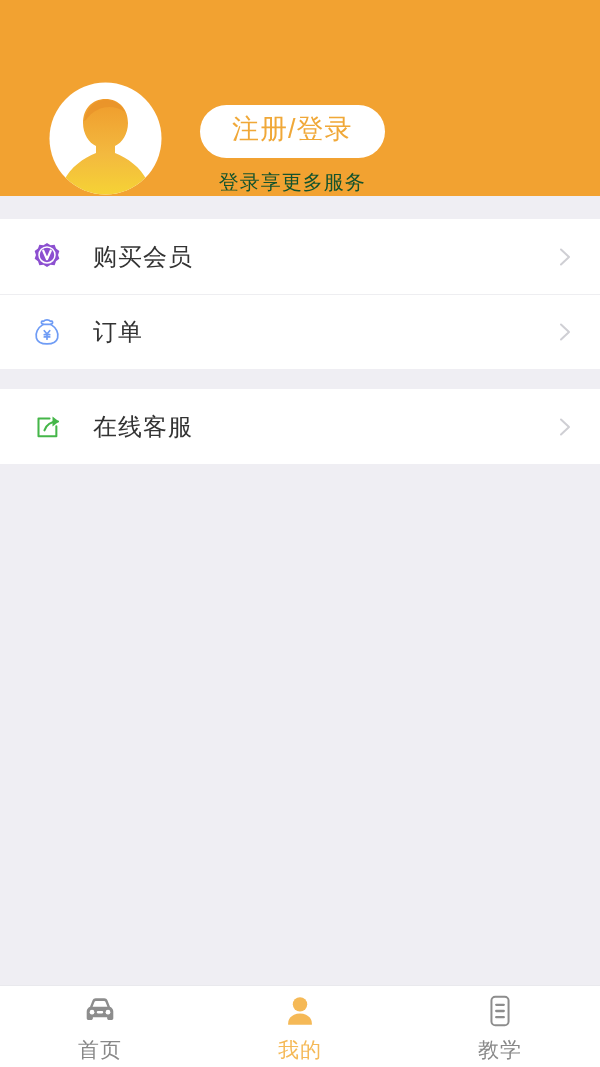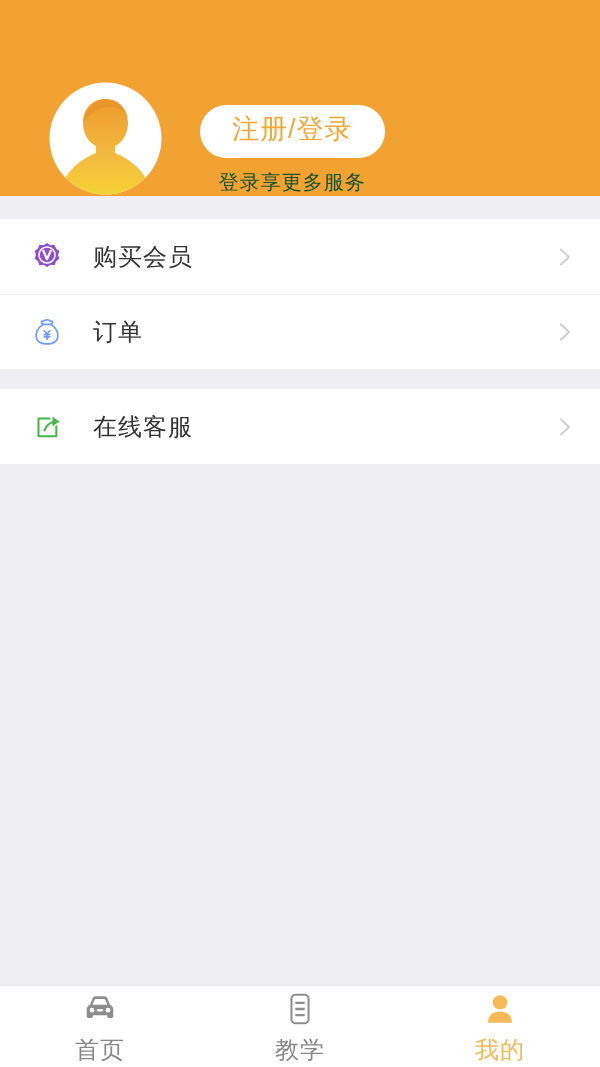--- a/index.html
+++ b/index.html
@@ -49,21 +49,21 @@
   
   .tabbar {
     height:82px; background:#ffffff; display:flex; flex-shrink:0;
     border-top:1px solid #e9e9ed;
   }
   .tab {
     flex:1; display:flex; flex-direction:column;
     align-items:center; justify-content:center; cursor:pointer; gap:4px;
   }
   .tab-icon { height:42px; display:flex; align-items:center; justify-content:center; }
-  .tab-label { font-size:24px; color:#888888; letter-spacing:1px; }
+  .tab-label { font-size:21px; color:#888888; letter-spacing:1px; }
   .tab.active .tab-label { color:#f5b957; }
 </style>
 </head>
 <body>
 
 <div class="screen">
 
   <div class="header">
 
     <div class="avatar">
@@ -164,34 +164,34 @@
           <path fill="#ffffff" d="M16.2 10.4 C16.4 9.8 17 9.4 17.6 9.4 L26.4 9.4 C27 9.4 27.6 9.8 27.8 10.4 L29.8 15.6 L14.2 15.6 Z"></path>
           <circle cx="13.6" cy="21.3" r="2.5" fill="#ffffff"></circle>
           <circle cx="30.4" cy="21.3" r="2.5" fill="#ffffff"></circle>
           <rect x="18.6" y="20.1" width="6.8" height="2.4" rx="1.2" fill="#ffffff"></rect>
         </svg>
       </span>
       <span class="tab-label">首页</span>
     </div>
 
 
+    <div class="tab active">
+      <span class="tab-icon">
+        <svg viewBox="0 0 44 40" width="42" height="38">
+          <circle cx="22" cy="13" r="7.6" fill="#f5b957"></circle>
+          <path fill="#f5b957" d="M22 22.5 C14.6 22.5 9.5 27.2 9.5 33.2 L9.5 34.5 L34.5 34.5 L34.5 33.2 C34.5 27.2 29.4 22.5 22 22.5 Z"></path>
+        </svg>
+      </span>
+      <span class="tab-label">我的</span>
+    </div>
+
     <div class="tab">
       <span class="tab-icon">
         <svg viewBox="0 0 44 40" width="42" height="38" fill="none" stroke="#8d8d8d" stroke-width="2.1" stroke-linecap="round" stroke-linejoin="round">
           <rect x="13" y="5" width="18" height="30" rx="4"></rect>
           <path d="M18 13.5 L26 13.5 M18 20 L26 20 M18 26.5 L26 26.5" stroke-width="2.4"></path>
         </svg>
       </span>
       <span class="tab-label">教学</span>
     </div>
-
-    <div class="tab active">
-      <span class="tab-icon">
-        <svg viewBox="0 0 44 40" width="42" height="38">
-          <circle cx="22" cy="13" r="7.6" fill="#f5b957"></circle>
-          <path fill="#f5b957" d="M22 22.5 C14.6 22.5 9.5 27.2 9.5 33.2 L9.5 34.5 L34.5 34.5 L34.5 33.2 C34.5 27.2 29.4 22.5 22 22.5 Z"></path>
-        </svg>
-      </span>
-      <span class="tab-label">我的</span>
-    </div>
   </div>
 
 </div>
 
 </body></html>

